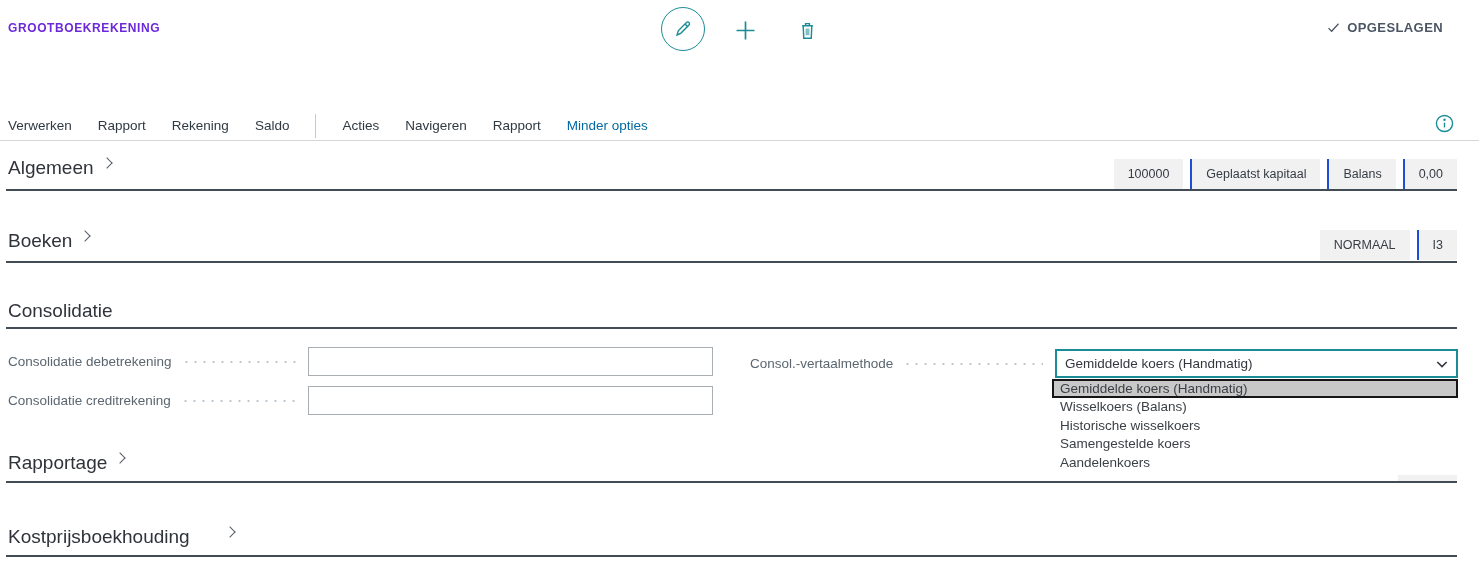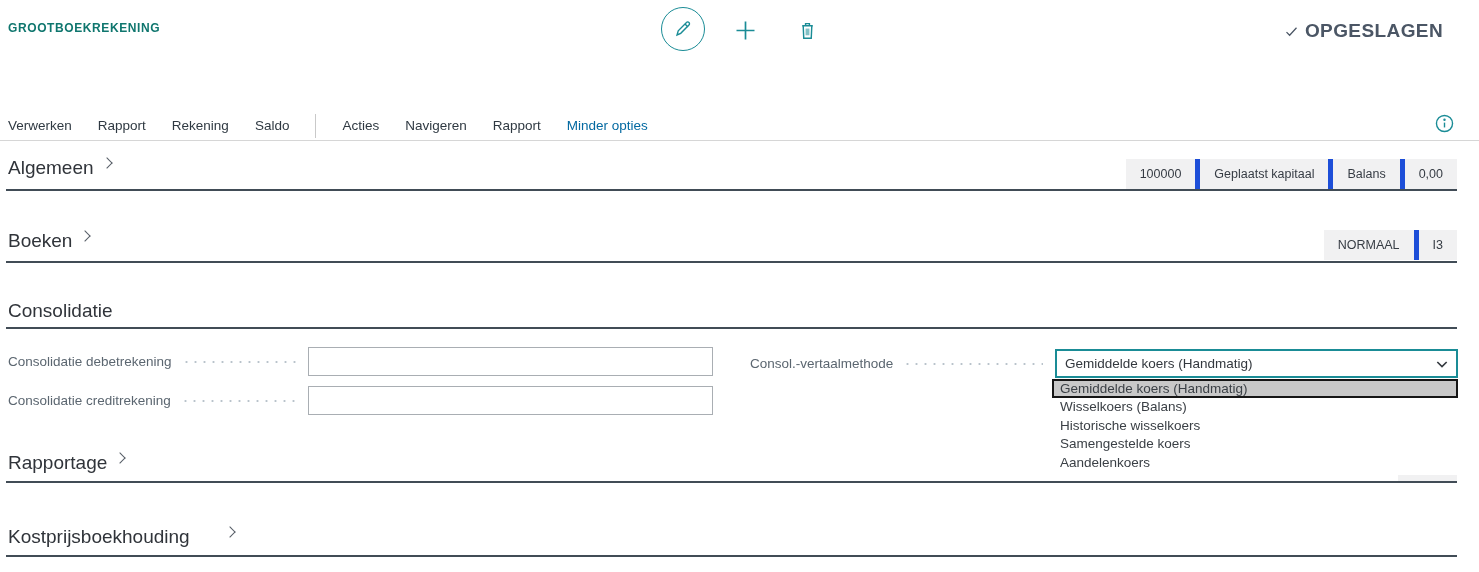--- a/index.html
+++ b/index.html
@@ -1,47 +1,47 @@
 <!DOCTYPE html>
 <html><head>
 <meta charset="utf-8">
 <style>
   html,body{margin:0;padding:0;background:#fff;}
   .root{position:relative;width:1479px;height:572px;background:#fff;overflow:hidden;
         font-family:"Liberation Sans",sans-serif;-webkit-font-smoothing:antialiased;}
 
   
   .caption{position:absolute;left:8px;top:21px;font-size:12px;font-weight:700;
-           letter-spacing:.6px;color:#0f766e;}
+           letter-spacing:.6px;color:#6d28d9;}
   .page-title{position:absolute;left:8px;top:50px;font-size:28px;font-weight:300;color:#4a4a4a;}
   .tb-btn{position:absolute;display:flex;align-items:center;justify-content:center;
           background:#fff;border:none;padding:0;cursor:pointer;}
   .edit-btn{left:661px;top:7px;width:44px;height:44px;border:1.5px solid #1a8c96;border-radius:50%;}
   .plus-btn{left:731px;top:16px;width:28px;height:28px;}
   .trash-btn{left:794px;top:17px;width:26px;height:26px;}
   .saved{position:absolute;top:20px;right:36px;display:flex;align-items:center;gap:6px;
-         font-size:19px;font-weight:600;letter-spacing:.4px;color:#4b5665;}
+         font-size:13px;font-weight:600;letter-spacing:.4px;color:#4b5665;}
 
   
   .menubar{position:absolute;left:8px;top:112px;height:27px;display:flex;align-items:center;gap:26px;}
   .menu-item{font-size:13.5px;color:#2f3942;cursor:pointer;white-space:nowrap;text-align:right;}
   .menu-more{font-size:13.5px;color:#0369a1;cursor:pointer;white-space:nowrap;}
   .menu-div{width:1px;height:24px;background:#c9c9c9;}
   .info-btn{right:24px;top:112px;width:22px;height:22px;}
   .menu-line{position:absolute;left:0;right:0;top:140px;height:1px;background:#d6d6d6;}
 
   
   .sec-header{position:absolute;left:8px;display:flex;align-items:flex-start;gap:9px;
               font-size:19px;color:#30343a;cursor:pointer;}
   .chev{width:7px;height:7px;border-top:1.6px solid #565d66;border-right:1.6px solid #565d66;
         transform:rotate(45deg);margin-top:2px;}
   .sec-line{position:absolute;left:6px;right:22px;height:2px;background:#414c56;}
-  .tiles{position:absolute;right:22px;display:flex;height:30px;}
+  .tiles{position:absolute;right:22px;display:flex;height:30px;gap:7px;}
   .tile{background:#f1f1f2;display:flex;align-items:center;padding:0 14px;
-        font-size:12.5px;color:#363c44;border-left:5px solid #1d4ed8;white-space:nowrap;}
+        font-size:12.5px;color:#363c44;border-left:2px solid #1d4ed8;white-space:nowrap;}
   .tile:first-child{border-left:none;}
 
   
   .field-row{position:absolute;display:flex;align-items:center;}
   .f-label{font-size:13.5px;color:#5b6670;white-space:nowrap;}
   .leader{flex:1;height:2px;margin:0 12px 0 10px;
           background-image:radial-gradient(circle,#b9c3cb 1px,transparent 1.2px);
           background-size:9px 2px;background-repeat:repeat-x;background-position:0 50%;}
   .text-input{width:405px;height:29px;box-sizing:border-box;border:1px solid #a9aeb3;
               background:#fff;font-size:13.5px;padding:0 8px;color:#333;

